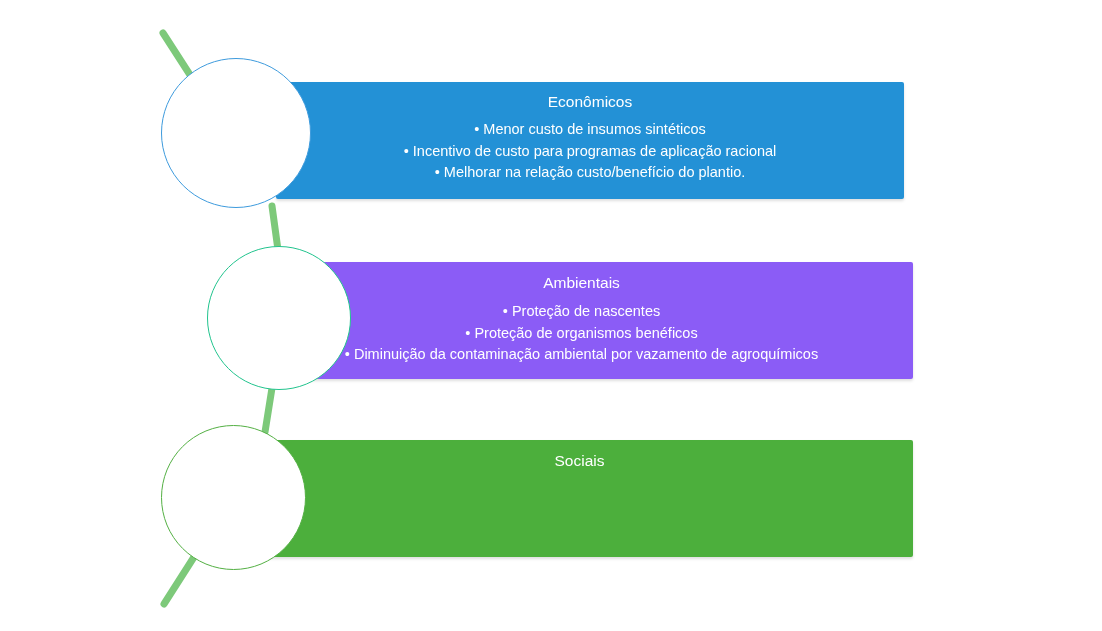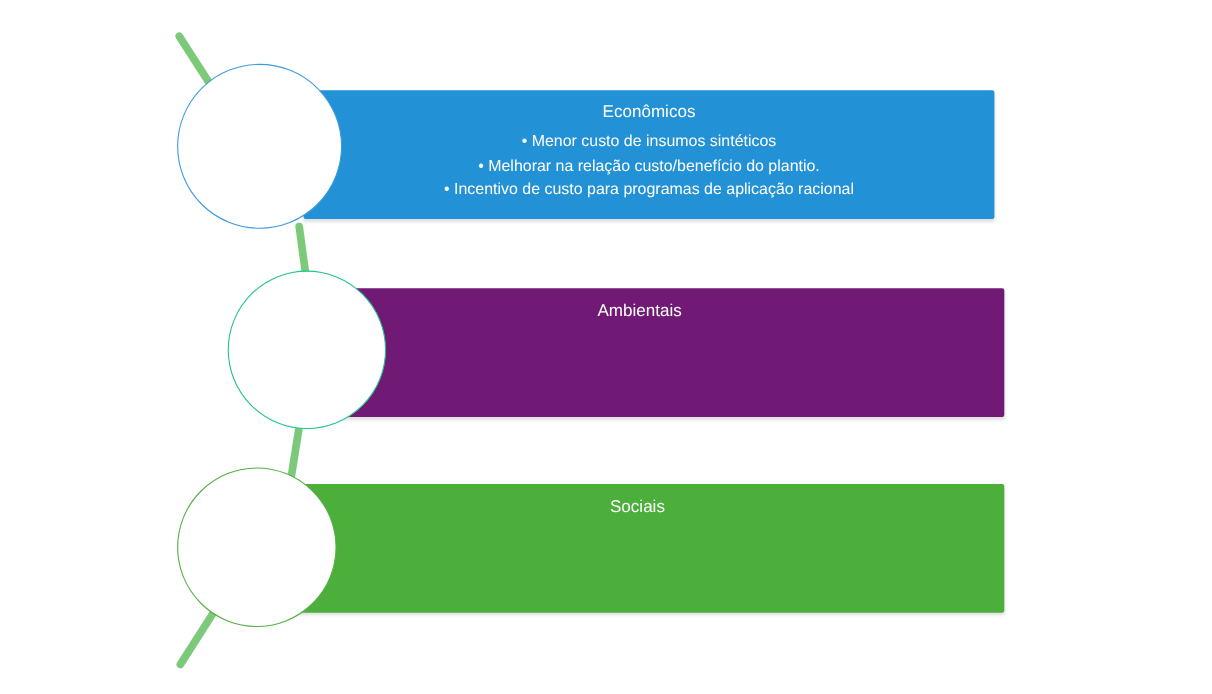--- a/index.html
+++ b/index.html
@@ -75,21 +75,21 @@
   }
   #bar-economicos .bar-inner { padding-top: 10px; }
   #bar-economicos .bar-lines { margin-top: 8px; }
 
   
   #bar-ambientais {
     left: 250px;
     top: 262px;
     width: 663px;
     height: 117px;
-    background: #701a75;
+    background: #8b5cf6;
   }
   #bar-ambientais .bar-inner { padding-top: 11px; }
   #bar-ambientais .bar-lines { margin-top: 9px; }
 
   
   #bar-sociais {
     left: 246px;
     top: 440px;
     width: 667px;
     height: 117px;
@@ -140,30 +140,35 @@
       <line x1="272" y1="388" x2="265" y2="432"></line>
       <line x1="194" y1="557" x2="164" y2="604"></line>
     </g>
   </svg>
 
   <div class="bar" id="bar-economicos">
     <div class="bar-inner">
       <div class="bar-title">Econômicos</div>
       <div class="bar-lines">
         <div class="bar-line">• Menor custo de insumos sintéticos</div>
+        <div class="bar-line">• Incentivo de custo para programas de aplicação racional</div>
         <div class="bar-line">• Melhorar na relação custo/benefício do plantio.</div>
-        <div class="bar-line">• Incentivo de custo para programas de aplicação racional</div>
       </div>
     </div>
   </div>
   <div class="circle" id="circle-economicos"></div>
 
   <div class="bar" id="bar-ambientais">
     <div class="bar-inner">
       <div class="bar-title">Ambientais</div>
+      <div class="bar-lines">
+        <div class="bar-line">• Proteção de nascentes</div>
+        <div class="bar-line">• Proteção de organismos benéficos</div>
+        <div class="bar-line">• Diminuição da contaminação ambiental por vazamento de agroquímicos</div>
+      </div>
     </div>
   </div>
   <div class="circle" id="circle-ambientais"></div>
 
   <div class="bar" id="bar-sociais">
     <div class="bar-inner">
       <div class="bar-title">Sociais</div>
     </div>
   </div>
   <div class="circle" id="circle-sociais"></div>

